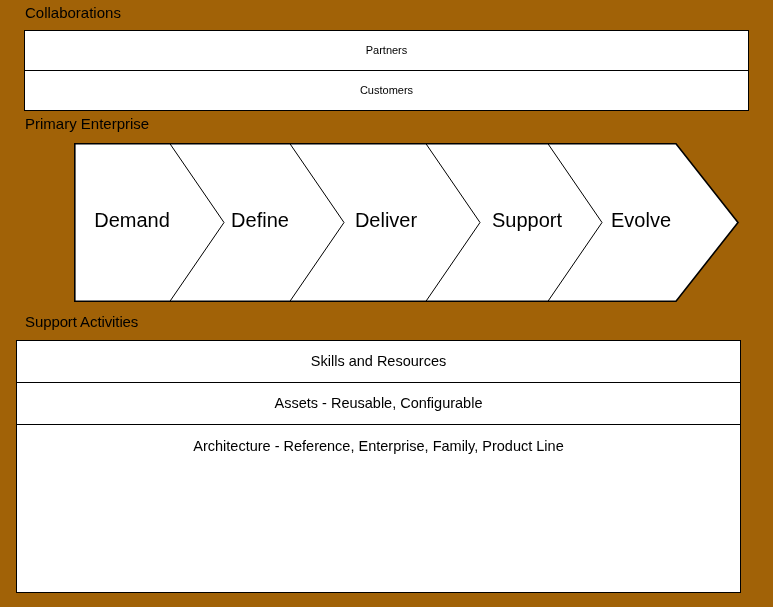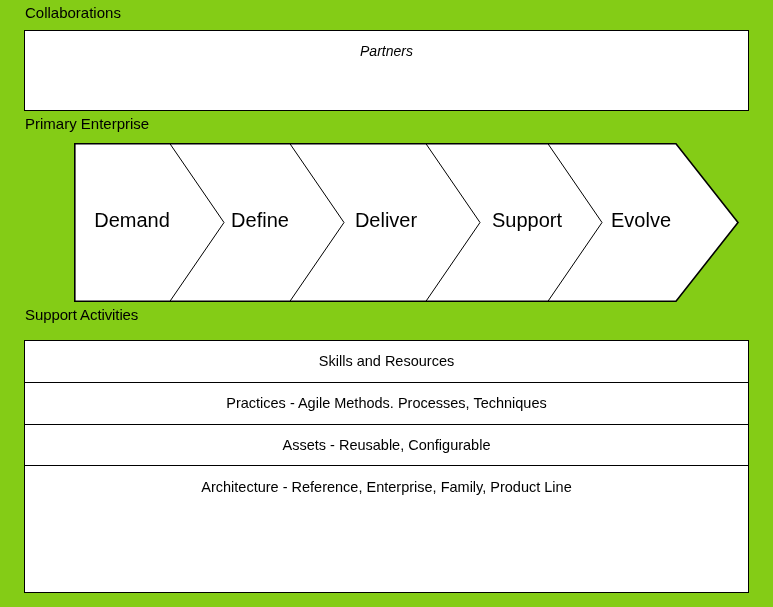--- a/index.html
+++ b/index.html
@@ -8,69 +8,69 @@
     background: #ffffff;
   }
   body {
     font-family: "Liberation Sans", sans-serif;
     color: #000000;
   }
   #canvas {
     position: relative;
     width: 773px;
     height: 607px;
-    background: #84cc16;
+    background: #a16207;
     overflow: hidden;
   }
 
   
   .section-label {
     position: absolute;
     font-size: 15px;
     line-height: 18px;
     color: #000;
     white-space: nowrap;
   }
   #label-collaborations { left: 25px; top: 4px; }
   #label-primary        { left: 25px; top: 115px; }
-  #label-support        { left: 25px; top: 306px; font-stretch: condensed; letter-spacing: -0.1px; }
+  #label-support        { left: 25px; top: 313px; font-stretch: condensed; letter-spacing: -0.1px; }
 
   
   .band {
     position: absolute;
     border: 1.6px solid #000;
     background: #fff;
     box-sizing: border-box;
   }
   #collaborations-band {
     left: 24px;
     top: 30px;
     width: 725px;
     height: 81px;
   }
   #support-band {
-    left: 24px;
+    left: 16px;
     top: 340px;
     width: 725px;
     height: 253px;
   }
   .band-row {
     display: flex;
     align-items: center;
     justify-content: center;
     box-sizing: border-box;
     border-bottom: 1.4px solid #000;
     font-size: 15px;
     color: #000;
     text-align: center;
     white-space: nowrap;
   }
   .band-row:last-child { border-bottom: none; }
 
-  #collaborations-band .band-row { height: 50%; font-size: 14px; font-style: italic; }
+  #collaborations-band .band-row { height: 50%; font-size: 11px; }
   #support-band .band-row { height: 16.6667%; font-size: 14.5px; }
   #support-band .band-row span { display: inline-block; }
 
   
   #primary-band {
     position: absolute;
     left: 74px;
     top: 143px;
     width: 666px;
     height: 159px;
@@ -95,20 +95,23 @@
 <body>
 
 <div id="canvas">
 
   <div class="section-label" id="label-collaborations">Collaborations</div>
 
   <div class="band" id="collaborations-band">
     <div class="band-row">
       <span>Partners</span>
     </div>
+    <div class="band-row">
+      <span>Customers</span>
+    </div>
   </div>
 
   <div class="section-label" id="label-primary">Primary Enterprise</div>
 
   <div id="primary-band">
     <svg viewBox="0 0 666 159" xmlns="http://www.w3.org/2000/svg">
 
       <path d="M 0.8 0.8 L 602 0.8 L 664 79.5 L 602 158.2 L 0.8 158.2 Z" fill="#ffffff" stroke="#000000" stroke-width="1.6"></path>
 
       <polyline points="96,0.8 150,79.5 96,158.2" fill="none" stroke="#000000" stroke-width="1"></polyline>
@@ -124,23 +127,20 @@
   <div class="stage-label" style="left:527px">Support</div>
   <div class="stage-label" style="left:641px">Evolve</div>
 
   <div class="section-label" id="label-support">Support Activities</div>
 
   <div class="band" id="support-band">
     <div class="band-row">
       <span>Skills and Resources</span>
     </div>
     <div class="band-row">
-      <span>Practices - Agile Methods. Processes, Techniques</span>
-    </div>
-    <div class="band-row">
       <span>Assets - Reusable, Configurable</span>
     </div>
     <div class="band-row">
       <span>Architecture -  Reference, Enterprise, Family, Product Line</span>
     </div>
   </div>
 
 </div>
 
 </body></html>

